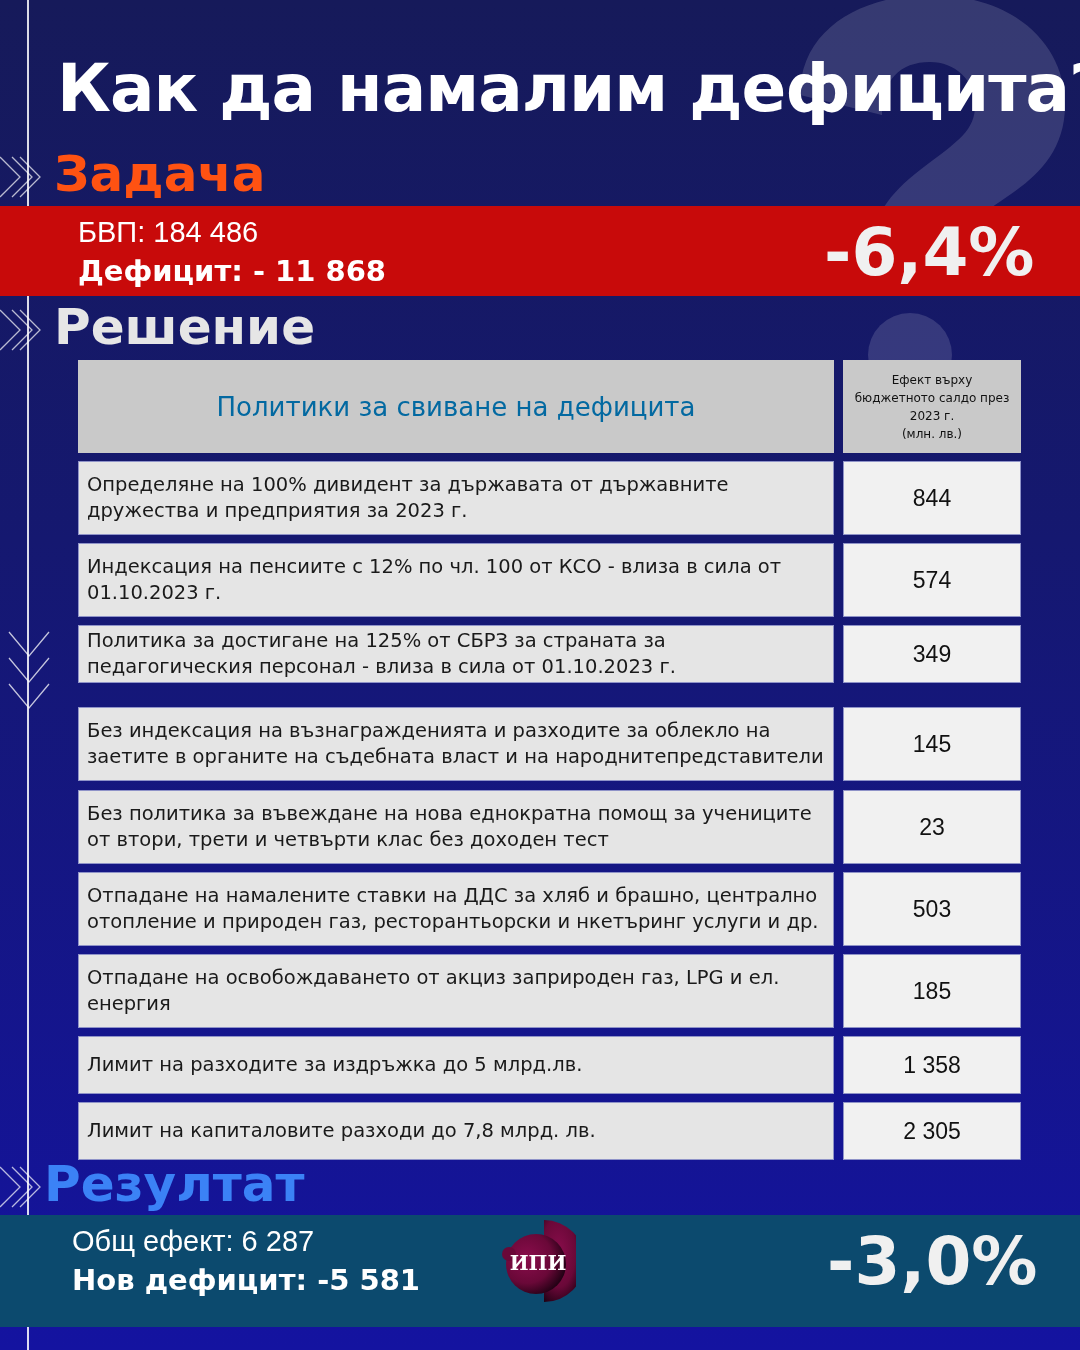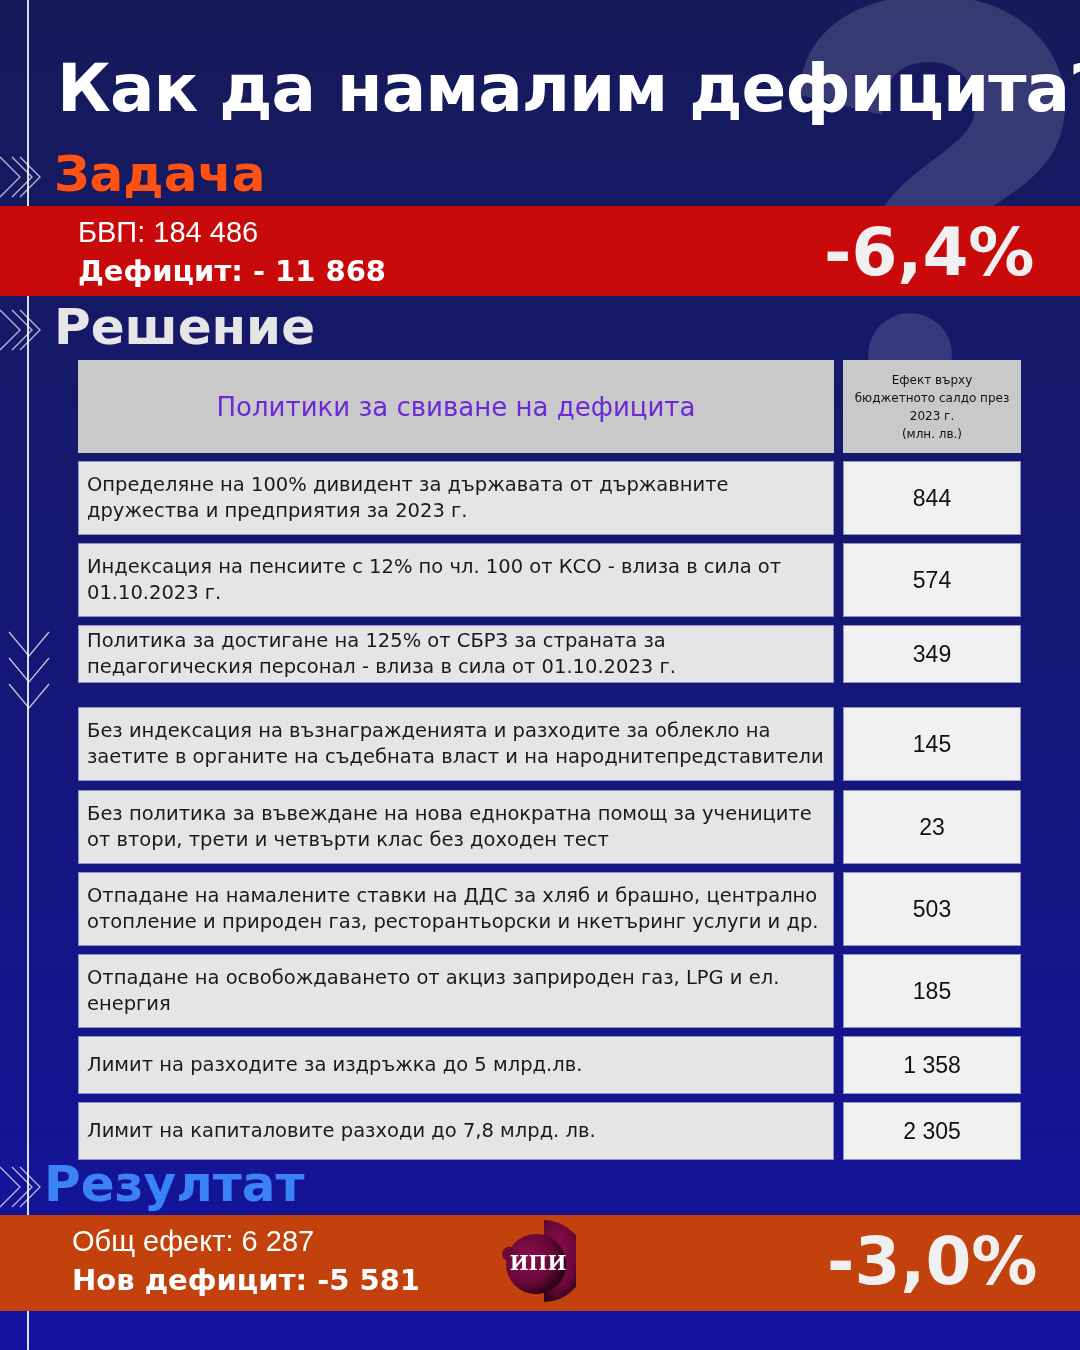--- a/index.html
+++ b/index.html
@@ -35,21 +35,21 @@
   .band .line2 { position: absolute; font-size: 29px; font-weight: bold; white-space: nowrap; font-family: "DejaVu Sans", sans-serif; }
   .band .big {
     position: absolute; font-family: "DejaVu Sans", sans-serif; font-weight: bold;
     font-size: 66px; color: #f0f0f0; white-space: nowrap;
   }
   .table { position: absolute; left: 78px; top: 360px; width: 944px; }
   .thead { position: absolute; top: 0; height: 93px; }
   .th-policy {
     position: absolute; left: 0; width: 756px; height: 93px; background: #c9c9c9;
     display: flex; align-items: center; justify-content: center;
-    color: #6d28d9; font-size: 26px; font-family: "DejaVu Sans", sans-serif;
+    color: #0369a1; font-size: 26px; font-family: "DejaVu Sans", sans-serif;
   }
   .th-effect {
     position: absolute; left: 765px; width: 178px; height: 93px; background: #c9c9c9;
     display: flex; flex-direction: column; justify-content: center;
     color: #111; font-size: 12px; line-height: 18px; text-align: center;
     font-family: "DejaVu Sans", sans-serif;
   }
   .row { position: absolute; left: 0; width: 944px; }
   .cell-policy {
     position: absolute; left: 0; width: 756px; height: 100%;
@@ -153,21 +153,21 @@
   </div>
 </div>
 
 <svg class="chev" style="left:0;top:1165px" width="42" height="45" viewBox="0 0 42 45">
   <polyline points="0,2 20,22 0,42" fill="none" stroke="rgba(255,255,255,0.7)" stroke-width="1.3"></polyline>
   <polyline points="12,2 32,22 12,42" fill="none" stroke="rgba(255,255,255,0.7)" stroke-width="1.3"></polyline>
   <polyline points="20,2 40,22 20,42" fill="none" stroke="rgba(255,255,255,0.7)" stroke-width="1.3"></polyline>
 </svg>
 <div class="section-head" style="left:44px;top:1155px;color:#3b82f6;">Резултат</div>
 
-<div class="band" style="top:1215px;height:96px;background:#c2410c;">
+<div class="band" style="top:1215px;height:112px;background:#0c4a6e;">
   <div class="line1" style="left:72px;top:10px;">Общ ефект: 6 287</div>
   <div class="line2" style="left:72px;top:48px;">Нов дефицит: -5 581</div>
   <div class="big" style="left:827px;top:8px;">-3,0%</div>
 </div>
 
 <svg class="logo" viewBox="0 0 80 82">
   <defs>
     <radialGradient id="lg" cx="35%" cy="40%" r="70%">
       <stop offset="0%" stop-color="#8a0d4c"></stop>
       <stop offset="60%" stop-color="#6a0838"></stop>

